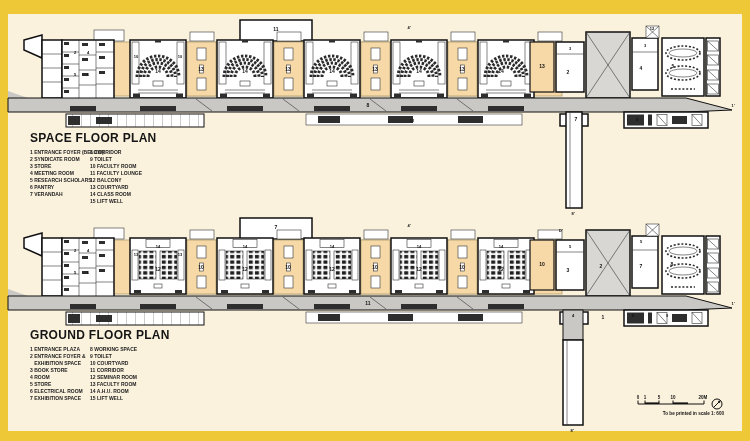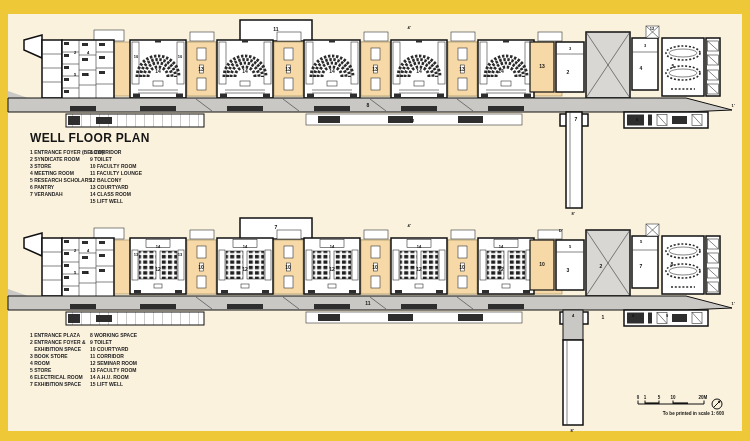--- a/index.html
+++ b/index.html
@@ -321,21 +321,21 @@
     </g>
 
     <g>
       <circle cx="717" cy="404" r="5" fill="none" stroke="#111" stroke-width="1"></circle>
       <path d="M713.5 407.5 L720.5 400.5" stroke="#111" stroke-width="1" fill="none"></path>
       <polygon points="720.5,400.5 717.7,401.1 719.9,403.3" fill="#111"></polygon>
     </g>
   </svg>
 
   <div class="legend first">
-    <div class="ltitle">WELL FLOOR PLAN</div>
+    <div class="ltitle">SPACE FLOOR PLAN</div>
     <div class="cols">
       <div class="col">
           <div class="lg-item">1 ENTRANCE FOYER (BELOW)</div>
           <div class="lg-item">2 SYNDICATE ROOM</div>
           <div class="lg-item">3 STORE</div>
           <div class="lg-item">4 MEETING ROOM</div>
           <div class="lg-item">5 RESEARCH SCHOLARS</div>
           <div class="lg-item">6 PANTRY</div>
           <div class="lg-item">7 VERANDAH</div>
         </div>
@@ -346,20 +346,21 @@
           <div class="lg-item">11 FACULTY LOUNGE</div>
           <div class="lg-item">12 BALCONY</div>
           <div class="lg-item">13 COURTYARD</div>
           <div class="lg-item">14 CLASS ROOM</div>
           <div class="lg-item">15 LIFT WELL</div>
         </div>
     </div>
   </div>
 
   <div class="legend ground">
+    <div class="ltitle">GROUND FLOOR PLAN</div>
     <div class="cols">
       <div class="col">
           <div class="lg-item">1 ENTRANCE PLAZA</div>
           <div class="lg-item">2 ENTRANCE FOYER &amp;</div>
           <div class="lg-item">   EXHIBITION SPACE</div>
           <div class="lg-item">3 BOOK STORE</div>
           <div class="lg-item">4 ROOM</div>
           <div class="lg-item">5 STORE</div>
           <div class="lg-item">6 ELECTRICAL ROOM</div>
           <div class="lg-item">7 EXHIBITION SPACE</div>

